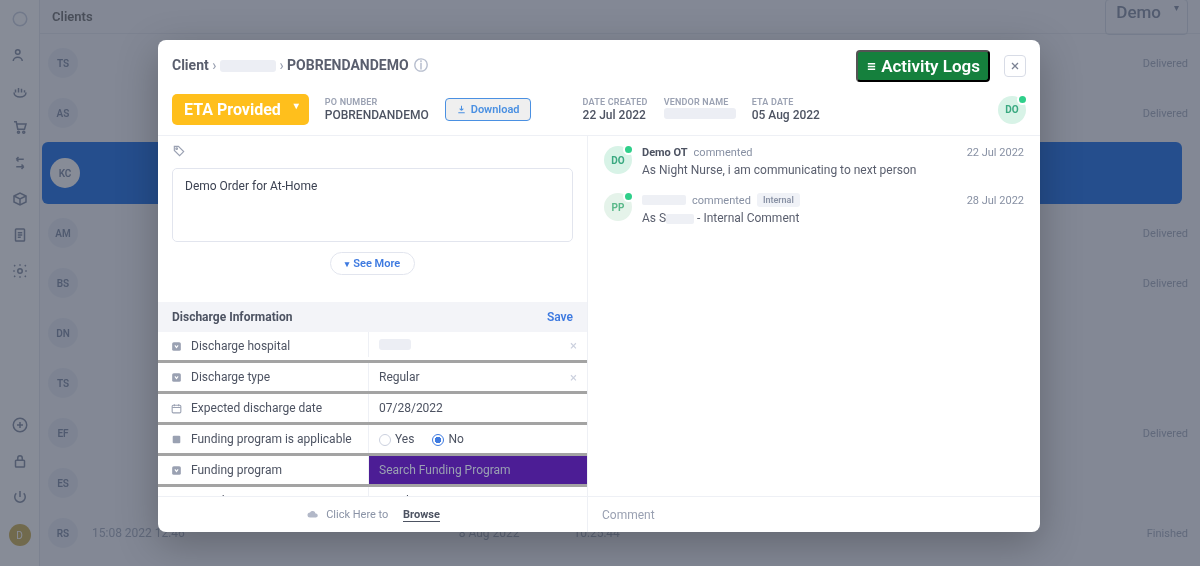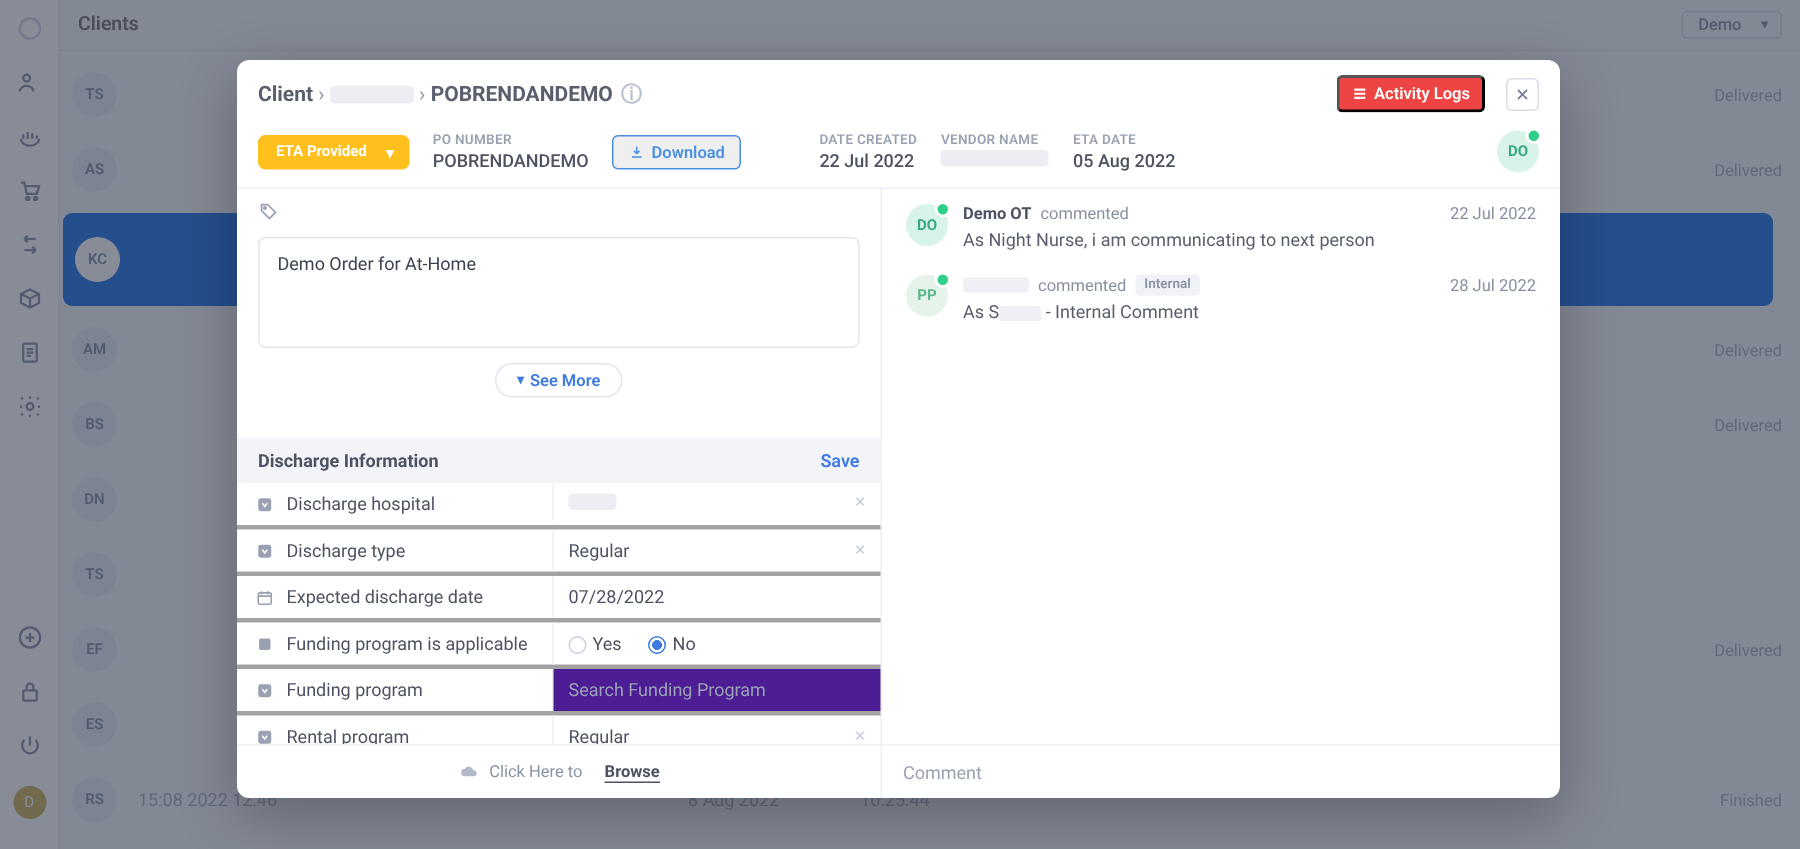--- a/index.html
+++ b/index.html
@@ -4,44 +4,44 @@
 <style>
 *{box-sizing:border-box;margin:0;padding:0;font-family:-apple-system,BlinkMacSystemFont,"Segoe UI",Roboto,sans-serif}
 body{width:1200px;height:566px;overflow:hidden;background:#f5f6fa;position:relative;font-size:12px;color:#333}
 
 .bg-shell{position:absolute;inset:0;filter:blur(0);background:#eef1f6}
 .bg-sidebar{position:absolute;left:0;top:0;bottom:0;width:40px;background:#fff;border-right:1px solid #e6e8ef;display:flex;flex-direction:column;align-items:center;padding-top:10px;gap:18px}
 .bg-sidebar .ic{width:18px;height:18px;color:#8a93a6}
 .bg-sidebar .avatar-sm{width:22px;height:22px;border-radius:50%;background:#cfb35b;color:#fff;font-size:10px;display:flex;align-items:center;justify-content:center;margin-top:auto;margin-bottom:20px}
 .bg-content{position:absolute;left:40px;right:0;top:0;bottom:0;background:#f5f6fa}
 .bg-header{height:34px;border-bottom:1px solid #e6e8ef;display:flex;align-items:center;padding:0 12px;color:#777;font-size:13px;font-weight:600;justify-content:space-between}
-.bg-header .pill{border:1px solid #d8dce6;border-radius:4px;padding:2px 26px 2px 10px;font-size:11px;color:#8a93a6;font-weight:500;position:relative}
+.bg-header .pill{border:1px solid #d8dce6;border-radius:4px;padding:2px 26px 12px 10px;font-size:17px;color:#8a93a6;font-weight:500;position:relative}
 .bg-header .pill:after{content:"▾";position:absolute;right:8px;top:2px;font-size:10px}
 .bg-list{padding:8px 12px 0 4px}
 .bg-row-strip{height:42px;display:flex;align-items:center;gap:14px;padding-left:4px;margin-bottom:8px}
 .bg-avatar-cell{width:30px;height:30px;border-radius:50%;background:#e9ecf4;color:#8691a8;font-size:10px;font-weight:600;display:flex;align-items:center;justify-content:center}
 .bg-row-text{color:#aab1c2;font-size:12px}
 .bg-row-status{color:#aab1c2;font-size:11px;margin-left:auto}
 .bg-row-active{background:linear-gradient(90deg,#2676e8 0,#2676e8 100%);border-radius:6px;height:62px;margin-left:-2px;padding-left:8px;width:calc(100% - 4px)}
 .bg-row-active .bg-avatar-cell{background:#fff}
 
 .overlay{position:absolute;inset:0;background:rgba(36,45,66,.55)}
 
 .modal{position:absolute;left:158px;top:40px;width:882px;height:492px;background:#fff;border-radius:8px;box-shadow:0 12px 40px rgba(0,0,0,.25);display:flex;flex-direction:column;overflow:hidden}
 .modal-top{display:flex;align-items:center;padding:10px 14px 8px;gap:8px}
 .bc{color:#5a5f6e;font-weight:700;font-size:14px}
 .bc .sub{color:#9aa1b2;font-weight:500}
 .bc .redact{display:inline-block;width:56px;height:12px;background:#eceef4;border-radius:3px;vertical-align:middle}
 .info-ic{width:14px;height:14px;color:#b8bfcf;margin-left:2px}
 .modal-top .spacer{flex:1}
-.act-logs{background:#ef4444;color:#fff;font-size:11px;border-radius:4px;padding:4px 8px;display:flex;align-items:center;gap:4px;font-weight:600}
+.act-logs{background:#15803d;color:#fff;font-size:17px;border-radius:4px;padding:4px 8px;display:flex;align-items:center;gap:4px;font-weight:600}
 .act-logs .ic{width:11px;height:11px}
 .close-btn{width:22px;height:22px;border:1px solid #d8dce6;border-radius:4px;display:flex;align-items:center;justify-content:center;color:#7b8293;margin-left:6px}
 .modal-meta{display:flex;align-items:center;padding:4px 14px 10px;gap:16px;border-bottom:1px solid #eef0f5}
-.status-pill{background:#ffbf1c;color:#fff;font-weight:700;font-size:10px;border-radius:5px;padding:6px 28px 6px 12px;position:relative}
+.status-pill{background:#ffbf1c;color:#fff;font-weight:700;font-size:16px;border-radius:5px;padding:6px 28px 6px 12px;position:relative}
 .status-pill:after{content:"▾";position:absolute;right:10px;top:6px;font-size:10px}
 .kv{display:flex;flex-direction:column;gap:1px}
 .kv .k{font-size:9px;color:#9aa1b2;text-transform:uppercase;letter-spacing:.2px;font-weight:600}
 .kv .v{font-size:12px;color:#4d5362;font-weight:500}
 .download-btn{border:1px solid #4a90e2;color:#4a90e2;border-radius:4px;padding:4px 10px;font-size:11px;display:flex;align-items:center;gap:4px;font-weight:600}
 .download-btn .ic{width:11px;height:11px}
 .kv-redact{display:inline-block;width:72px;height:11px;background:#eceef4;border-radius:3px}
 .avatar-pill{width:28px;height:28px;border-radius:50%;background:#d8f3e7;color:#3aa981;font-size:10px;font-weight:700;display:flex;align-items:center;justify-content:center;position:relative;margin-left:auto}
 .avatar-pill:after{content:"";width:7px;height:7px;border-radius:50%;background:#2fcf8a;border:2px solid #fff;position:absolute;top:-2px;right:-2px}
 .modal-body{flex:1;display:flex;overflow:hidden}

